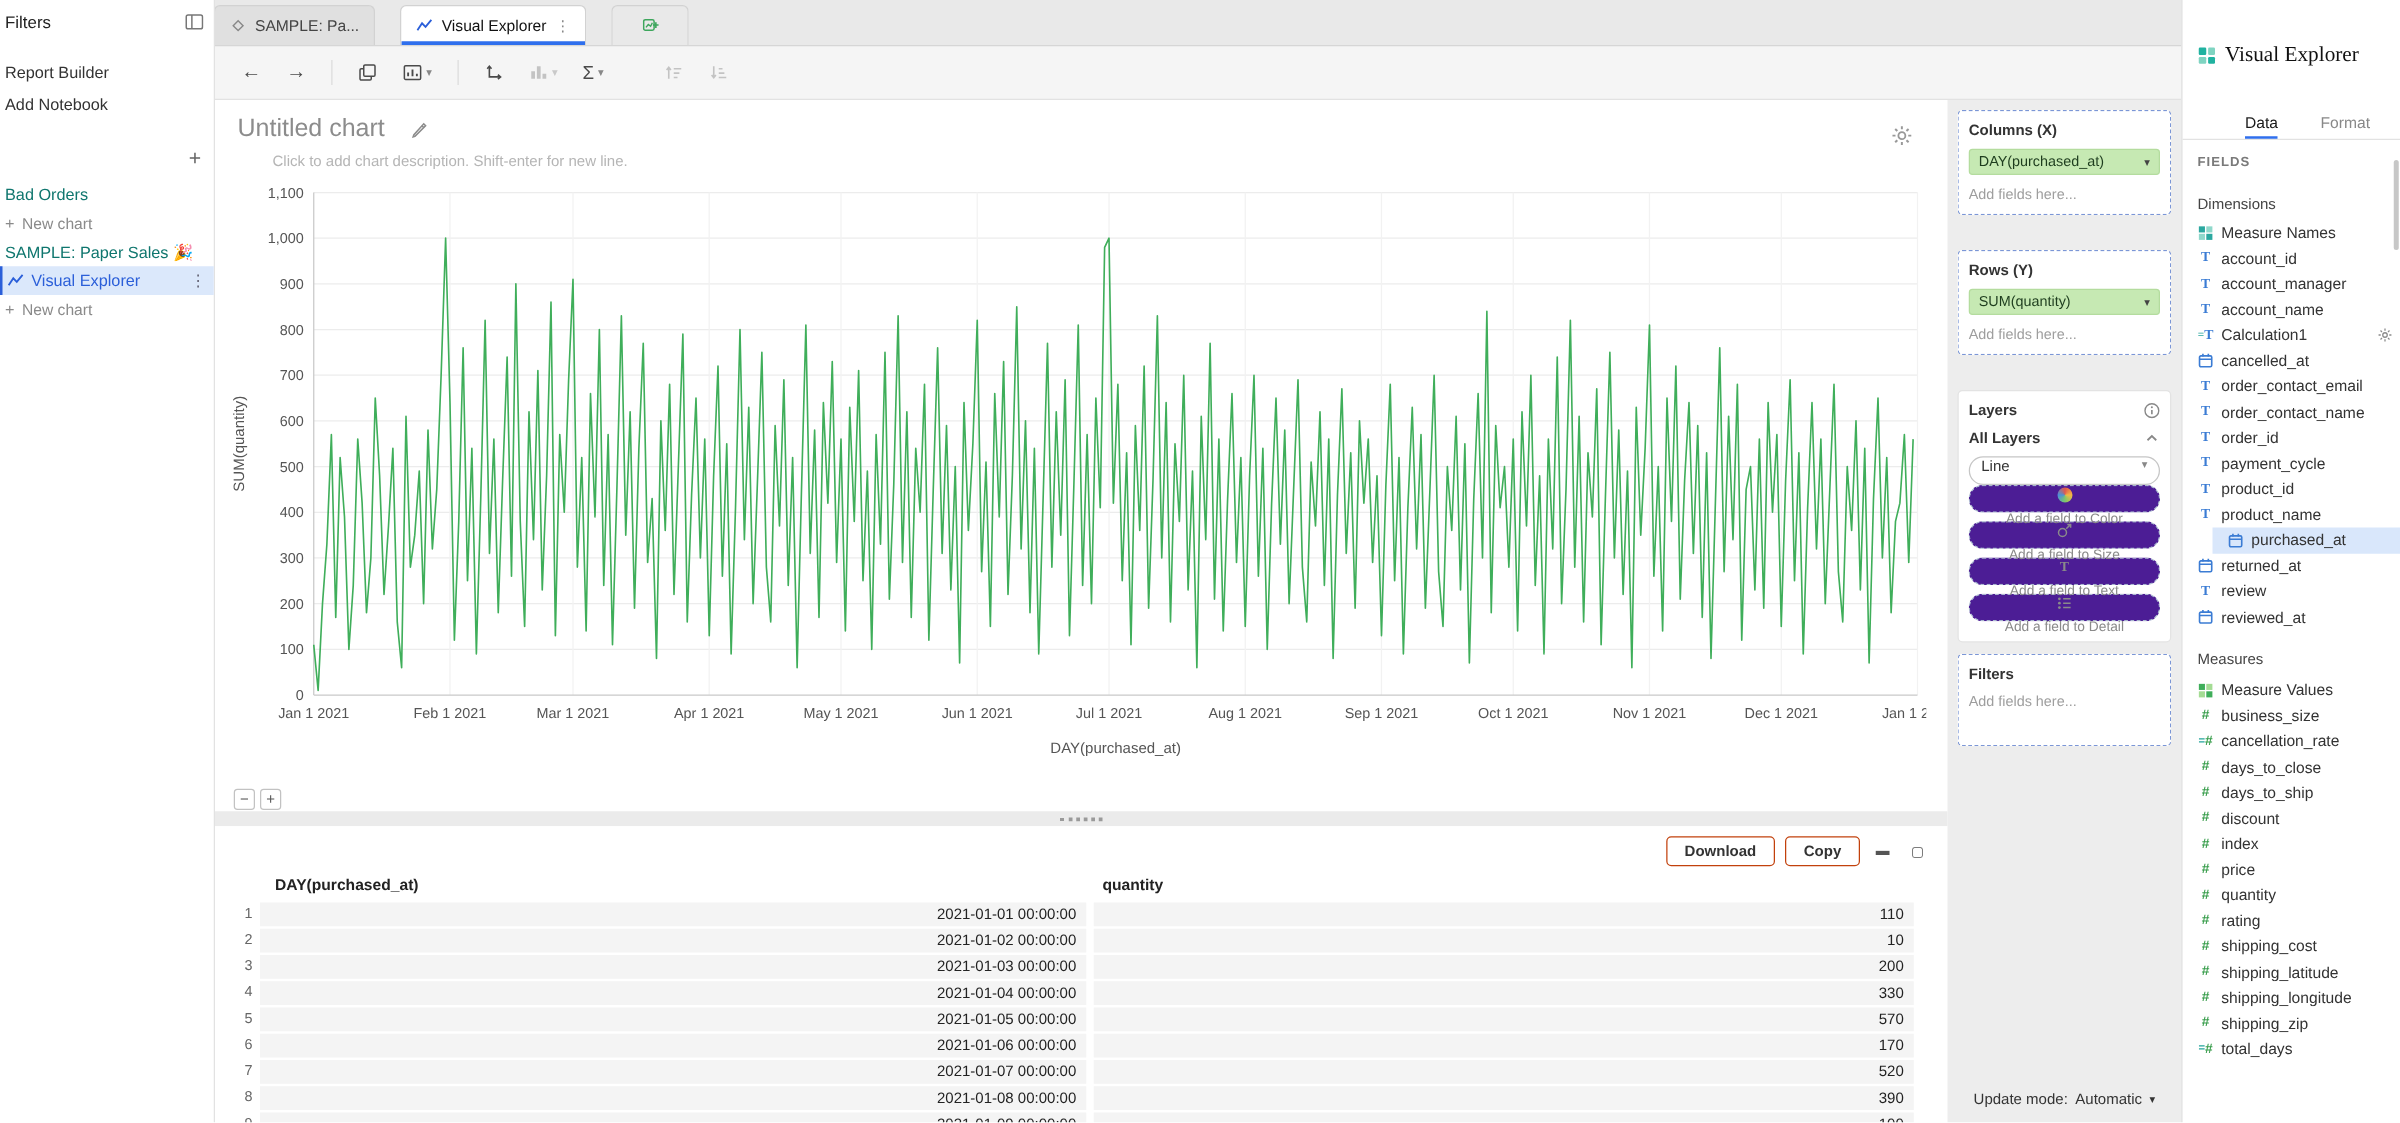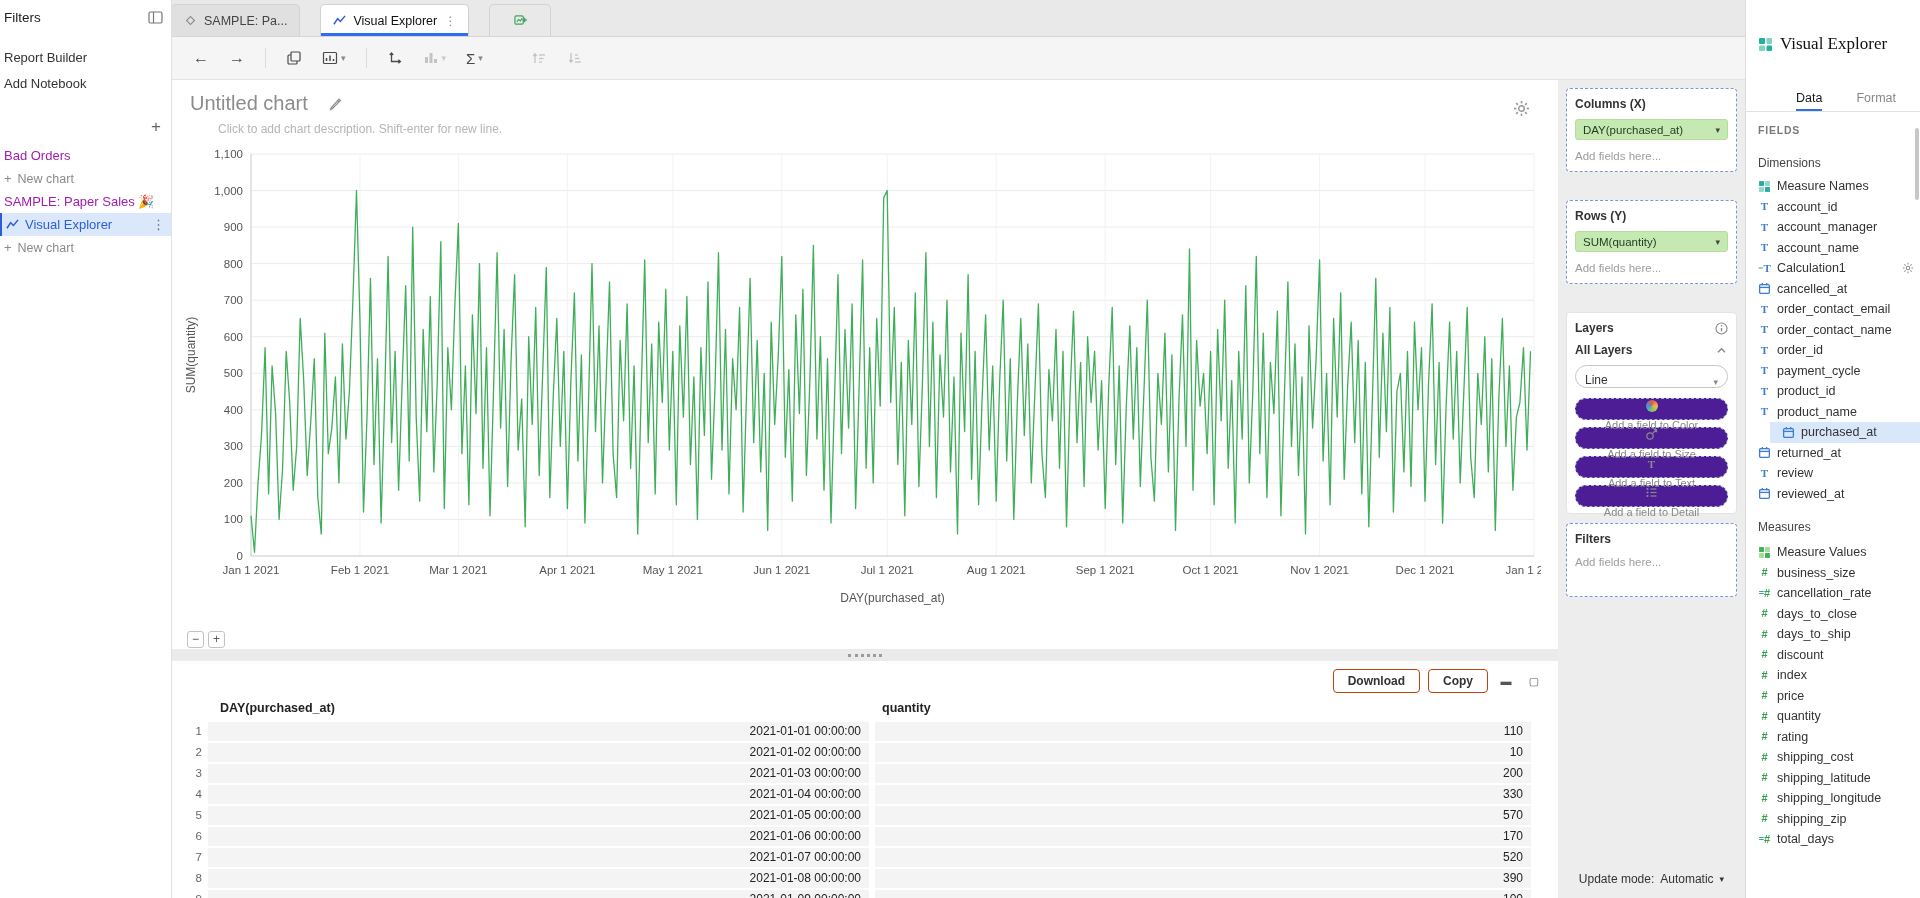--- a/index.html
+++ b/index.html
@@ -8,21 +8,21 @@
   #app{position:relative;width:1920px;height:898px;}
 
   
   #sidebar{position:absolute;left:0;top:0;width:171px;height:898px;background:#fff;border-right:1px solid #e2e2e2;z-index:5;}
   .sb-head{position:absolute;left:4px;top:10px;right:8px;display:flex;justify-content:space-between;align-items:center;font-size:13.5px;color:#222;}
   .panel-ic{width:15px;height:13px;color:#777;}
   .sb-link{position:absolute;left:4px;font-size:13px;color:#333;cursor:pointer;white-space:nowrap;}
   #link-report{top:50px}#link-notebook{top:76px}
   .sb-plus{position:absolute;right:10px;top:118px;font-size:17px;color:#666;line-height:17px;}
   #sb-items{position:absolute;left:0;right:0;top:144px;}
-  .sb-item{display:flex;align-items:center;gap:6px;height:23px;padding:0 6px 0 4px;font-size:13px;color:#a21caf;white-space:nowrap;}
+  .sb-item{display:flex;align-items:center;gap:6px;height:23px;padding:0 6px 0 4px;font-size:13px;color:#0f766e;white-space:nowrap;}
   .sb-new{color:#8a8a8a;font-size:12.5px;}
   .sb-new .plus{color:#8a8a8a;font-size:13px;}
   .sb-sel{background:#dbe8fb;color:#2b5fd9;border-left:2px solid #2b5fd9;padding-left:4px;}
   .sb-label{flex:1;overflow:hidden;text-overflow:ellipsis;}
   .sb-dots{color:#667;font-size:13px;}
   .sb-chart-ic{width:13px;height:13px;flex:none;}
 
   
   #tabstrip{position:absolute;left:171px;top:0;width:1850px;height:37px;background:#e9e9e9;border-bottom:1px solid #d6d6d6;display:flex;align-items:flex-end;box-sizing:border-box;gap:20px;z-index:2;}
   .tab{height:31px;display:flex;align-items:center;gap:7px;padding:0 12px;font-size:12.5px;border:1px solid #d2d2d2;border-bottom:none;border-radius:5px 5px 0 0;background:#e0e0e0;color:#444;white-space:nowrap;}
@@ -78,21 +78,21 @@
   #card-rows{top:120px;height:84px;}
   #card-layers{top:232px;height:202px;border:1px solid #e3e3e3;}
   #card-filters{top:443px;height:74px;}
   .cfg-title{font-size:12px;font-weight:bold;color:#333;}
   .pill{margin-top:8px;height:21px;background:#c6e9b3;border:1px solid #b4dc9e;border-radius:3px;display:flex;align-items:center;justify-content:space-between;padding:0 7px;font-size:11.5px;color:#1e3d1e;box-sizing:border-box;}
   .pill .caret{color:#444;}
   .cfg-ph{margin-top:10px;font-size:11.5px;color:#9e9e9e;}
   .lay-row{display:flex;justify-content:space-between;align-items:center;margin-bottom:8px;}
   .lay-title{font-size:12px;font-weight:bold;color:#333;}
   .info-ic,.chev-ic{width:13px;height:13px;color:#888;}
-  .mark-select{height:23px;border:1px solid #c6c6c6;border-radius:12px;display:flex;align-items:flex-end;justify-content:space-between;padding:0 9px;font-size:12px;color:#333;background:#fff;margin-bottom:10px;box-sizing:border-box;}
+  .mark-select{height:23px;border:1px solid #c6c6c6;border-radius:12px;display:flex;align-items:flex-start;justify-content:space-between;padding:0 9px;font-size:12px;color:#333;background:#fff;box-sizing:border-box;}
   .shelf{height:22px;border:1px dashed #a9b6cf;border-radius:11px;display:flex;align-items:center;gap:7px;padding:0 8px;font-size:11px;color:#8a8a8a;margin-bottom:7px;background:#4c1d95;box-sizing:border-box;flex-direction:column;}
   .shelf-ic{width:13px;height:13px;flex:none;color:#8a8a8a;display:flex;align-items:center;justify-content:center;}
   .color-wheel{width:12px;height:12px;border-radius:50%;background:conic-gradient(#e2574c,#f2b844,#7bc86c,#4a90d9,#e2574c);}
   .shelf-t{font-size:11px;font-weight:bold;color:#8a8a8a;font-family:"Liberation Serif",serif;}
   #update-mode{position:absolute;left:8px;right:8px;top:792px;display:flex;justify-content:center;gap:6px;font-size:12px;color:#333;align-items:center;}
 
   
   #fields{position:absolute;left:1745px;top:0;width:175px;height:898px;background:#fff;border-left:1px solid #ddd;box-sizing:border-box;z-index:6;}
   #fp-header{position:absolute;left:12px;top:34px;display:flex;align-items:center;gap:7px;}
   #fp-logo{width:15px;height:15px;}

